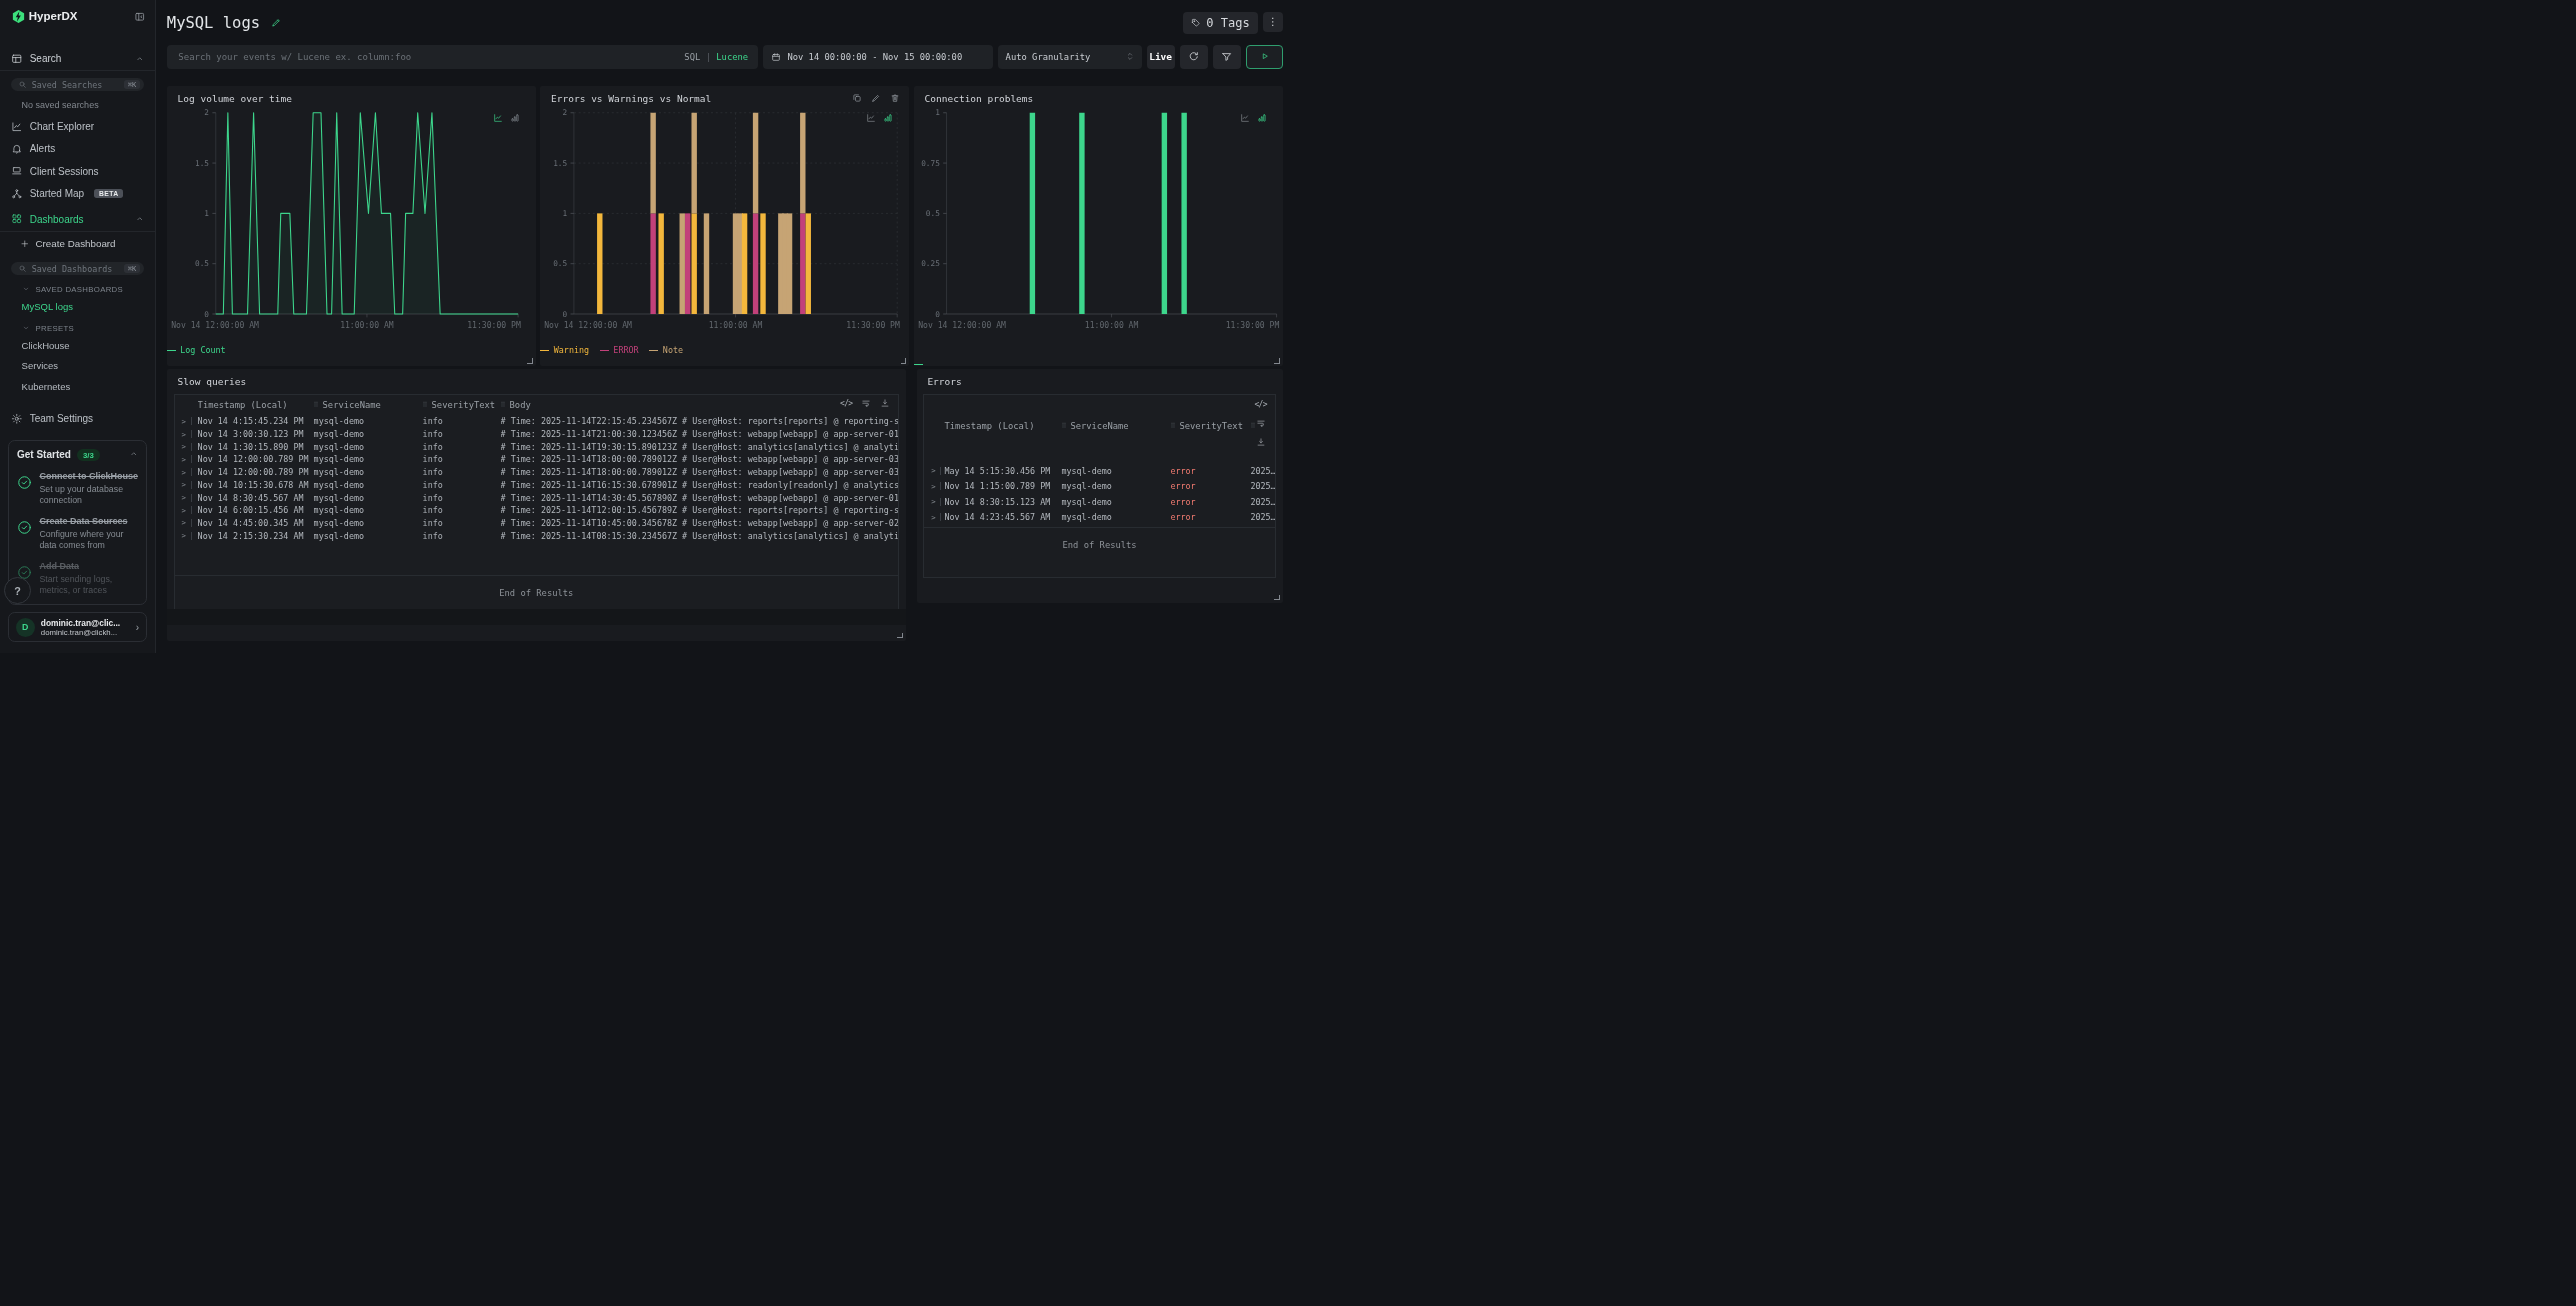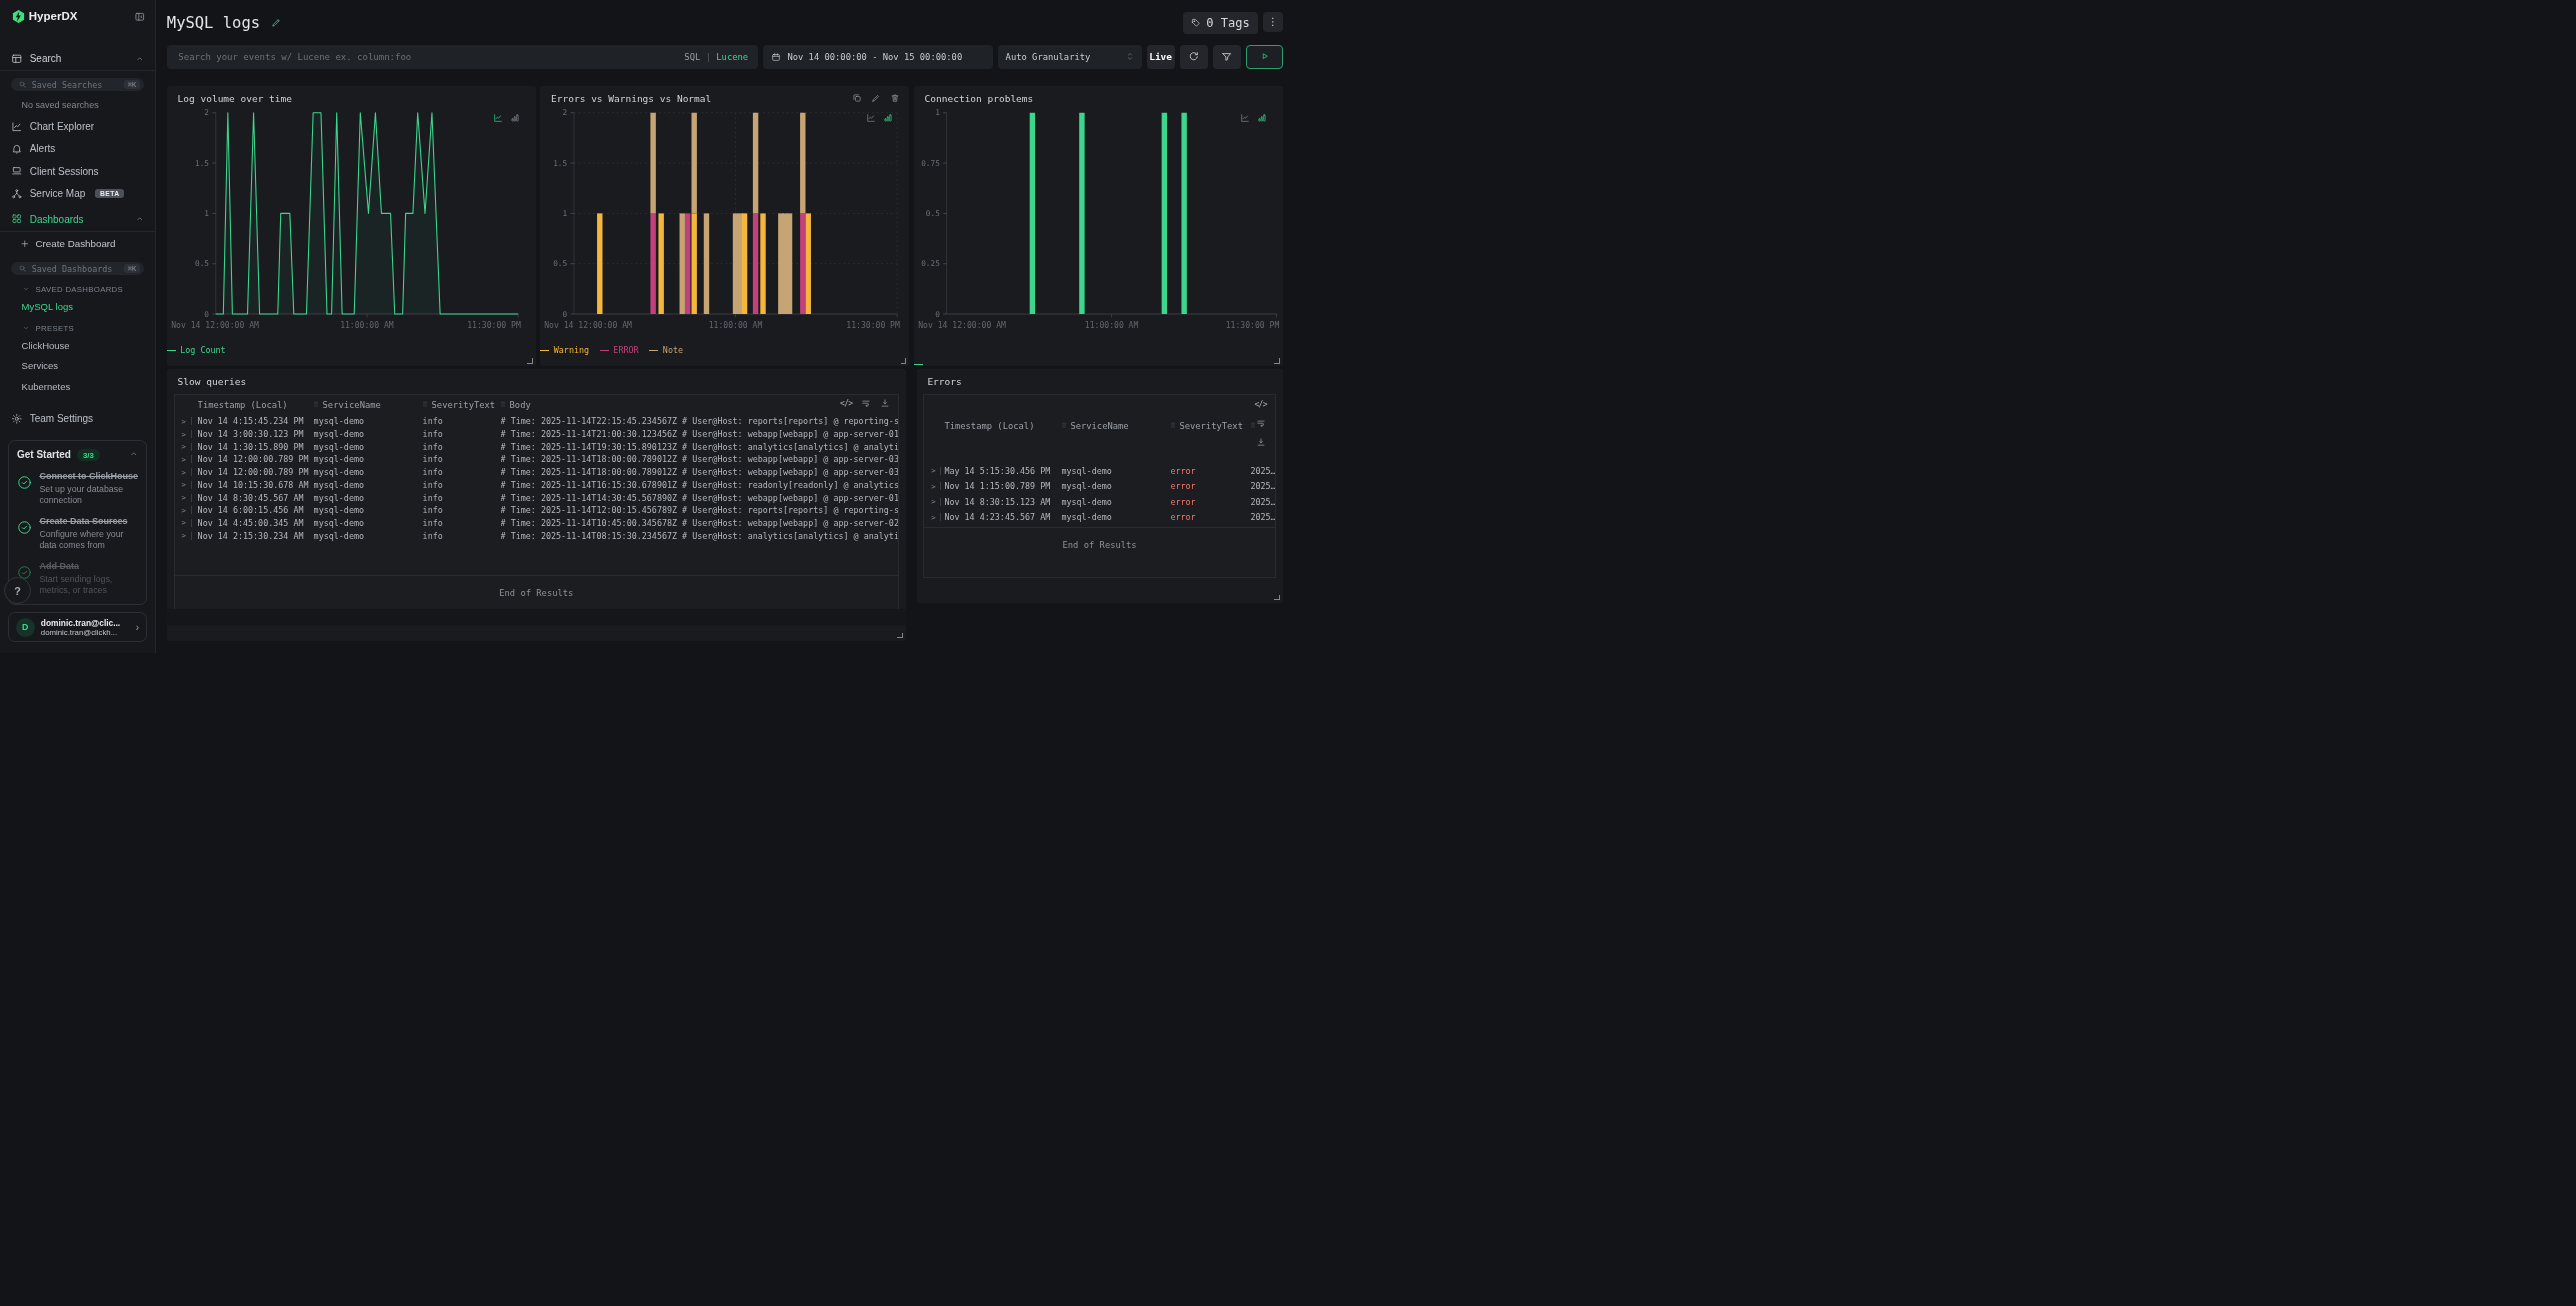--- a/index.html
+++ b/index.html
@@ -195,21 +195,21 @@
       </svg>
     <span>Client Sessions</span>
   </div>
   <div class="nav-item">
     <svg width="11.5" height="11.5" viewBox="0 0 24 24" class="ic">
         <circle cx="12" cy="5.5" r="2"></circle>
         <circle cx="5.5" cy="18.5" r="2"></circle>
         <circle cx="18.5" cy="18.5" r="2"></circle>
         <path d="M12 7.5v3.5M12 11l-5 5.5M12 11l5 5.5"></path>
       </svg>
-    <span>Service Map</span>
+    <span>Started Map</span>
     <span class="badge-beta">BETA</span>
   </div>
 
   <div class="nav-header green">
     <svg width="11.5" height="11.5" viewBox="0 0 24 24" class="ic">
         <rect x="4" y="4" width="6.5" height="6.5" rx="1.5"></rect>
         <rect x="13.5" y="4" width="6.5" height="6.5" rx="1.5"></rect>
         <rect x="4" y="13.5" width="6.5" height="6.5" rx="1.5"></rect>
         <rect x="13.5" y="13.5" width="6.5" height="6.5" rx="1.5"></rect>
       </svg>

